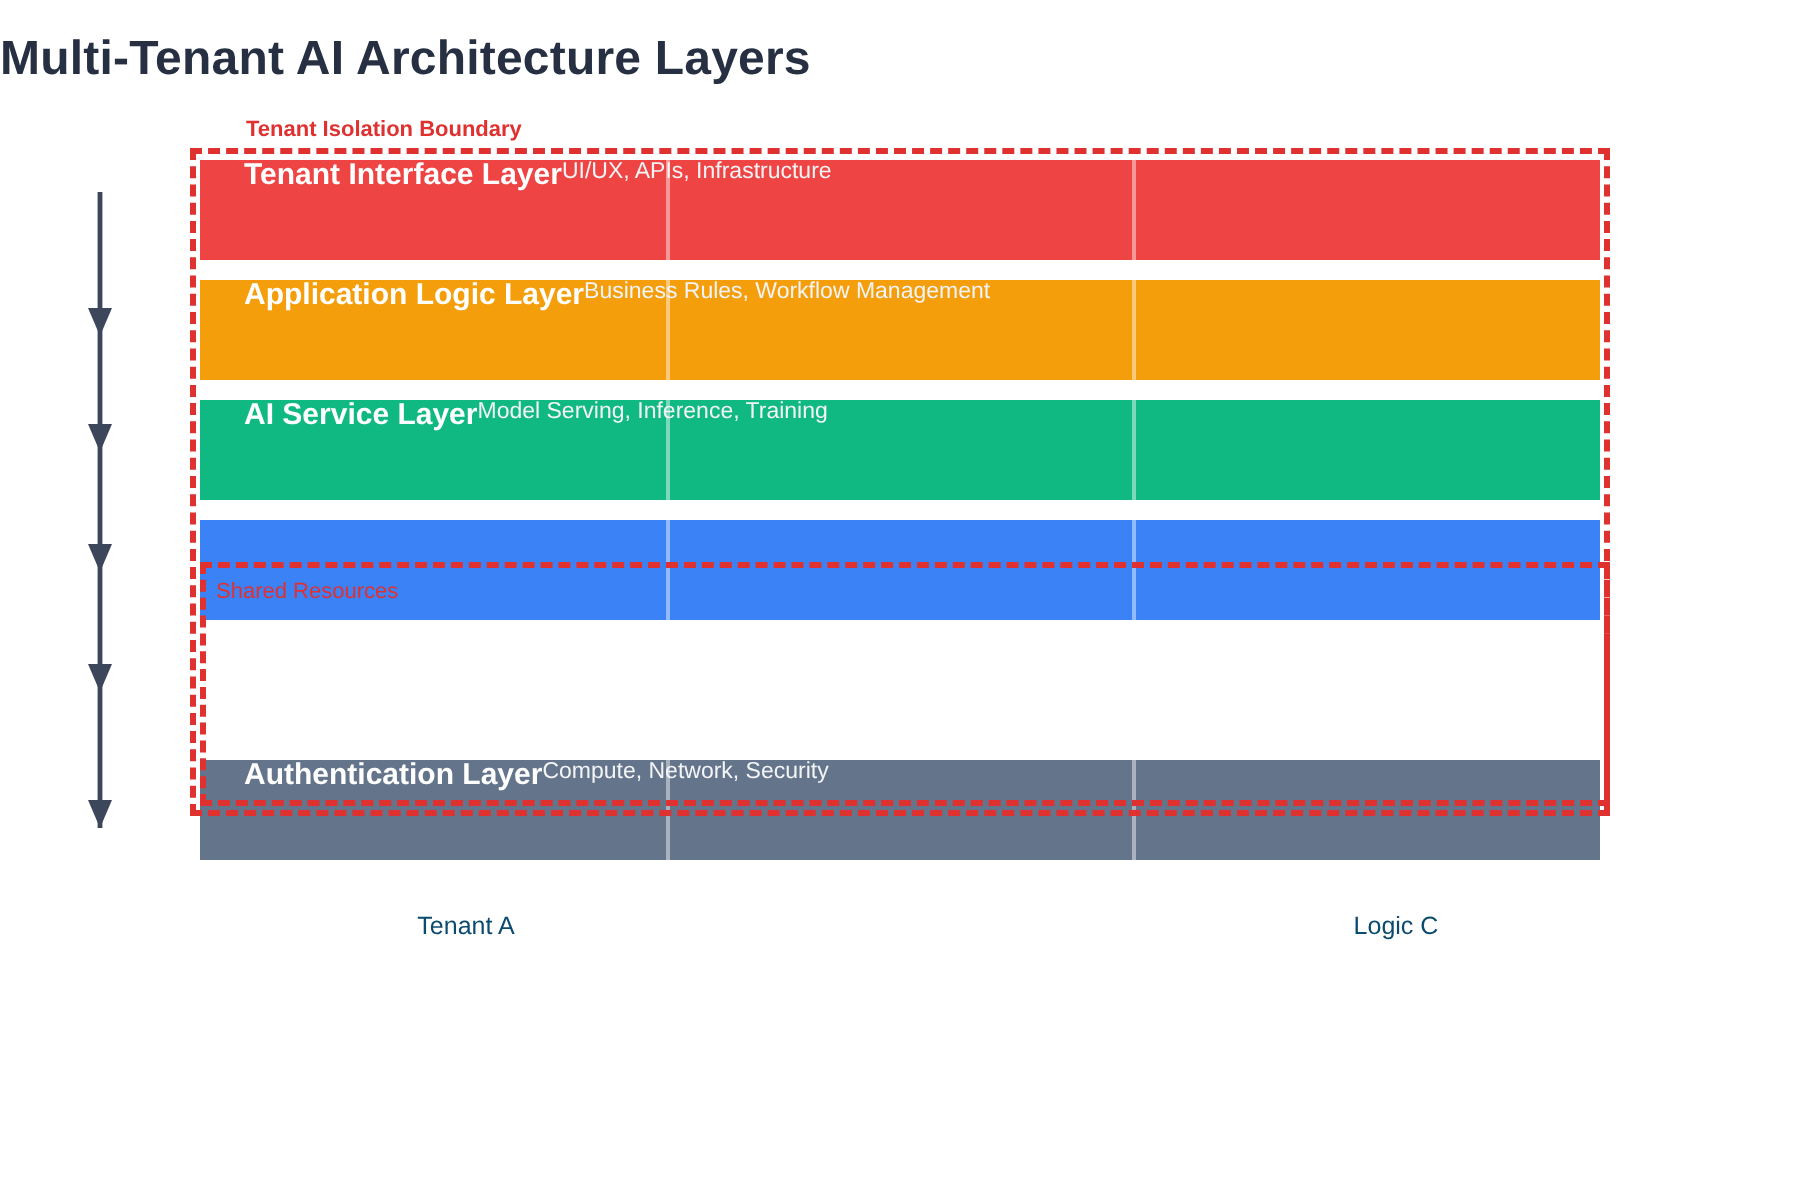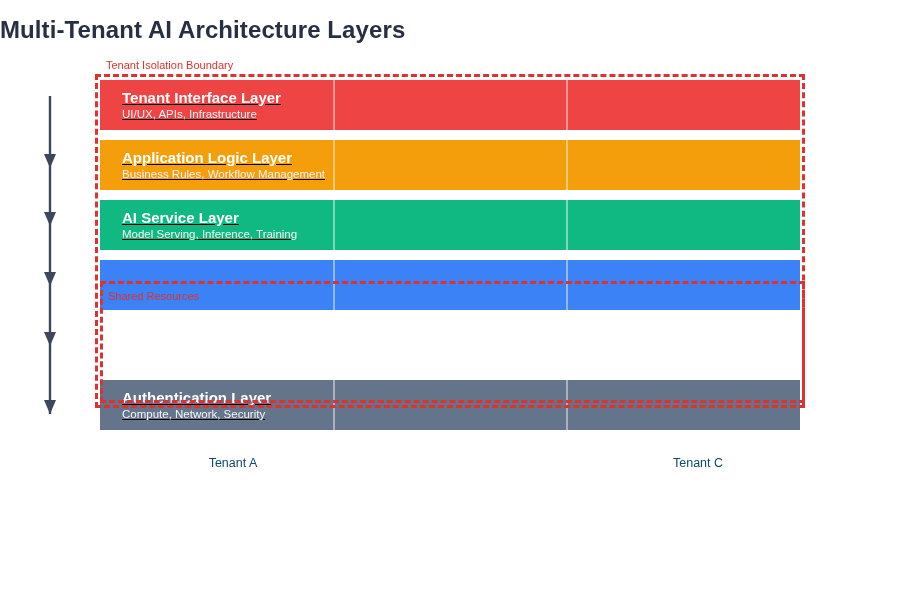--- a/index.html
+++ b/index.html
@@ -48,22 +48,23 @@
     width: 705px;
     height: 122px;
   }
   .boundary-label {
     position: absolute;
     font-size: 11px;
     color: #e03131;
     white-space: nowrap;
   }
   #tenant-isolation-label {
-    left: 106px;
+    left: 123px;
     top: 59px;
+    font-weight: bold;
   }
   #shared-resources-label {
     left: 108px;
     top: 290px;
   }
 
   
   .layer-row {
     position: absolute;
     left: 100px;
@@ -84,24 +85,23 @@
     background: rgba(255,255,255,0.45);
   }
   .div-1 { left: 233px; }
   .div-2 { left: 466px; }
   .layer-text {
     position: absolute;
     left: 22px;
     top: 0;
     height: 50px;
     display: flex;
-    flex-direction: column;
+    flex-direction: row;
     justify-content: center;
     line-height: 1.05;
-    text-decoration: underline;
   }
   .layer-name {
     font-size: 15px;
     font-weight: bold;
     color: #ffffff;
     margin-bottom: 3px;
     white-space: nowrap;
   }
   .layer-desc {
     font-size: 11.5px;
@@ -195,15 +195,15 @@
     </div>
   </div>
 
   <div class="boundary-box" id="tenant-isolation-boundary"></div>
   <div class="boundary-label" id="tenant-isolation-label">Tenant Isolation Boundary</div>
 
   <div class="boundary-box" id="shared-resources-boundary"></div>
   <div class="boundary-label" id="shared-resources-label">Shared Resources</div>
 
   <div class="tenant-label" id="tenant-label-0">Tenant A</div>
-  <div class="tenant-label" id="tenant-label-2">Tenant C</div>
+  <div class="tenant-label" id="tenant-label-2">Logic C</div>
 
 </div>
 
 </body></html>

